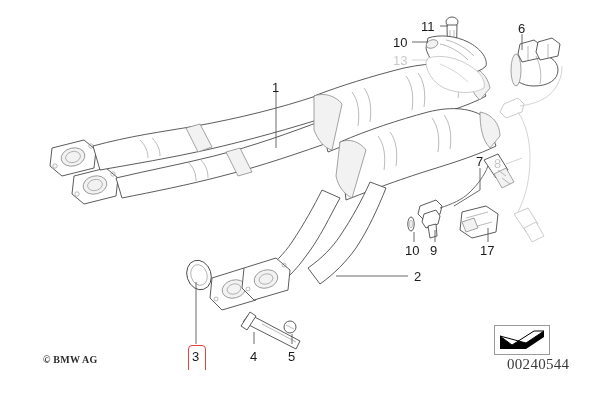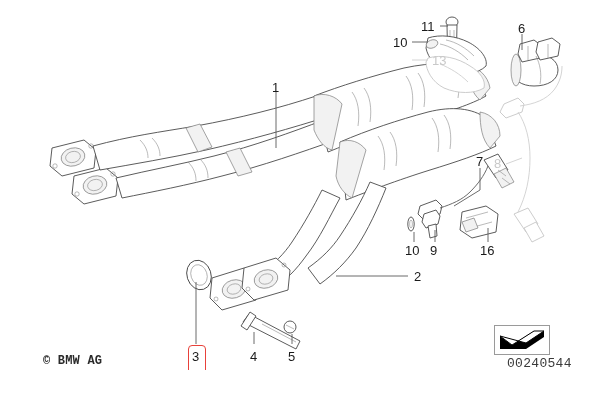--- a/index.html
+++ b/index.html
@@ -46,33 +46,33 @@
     white-space: nowrap;
     letter-spacing: 0px;
   }
   .callout.dim {
     color: #c9c9c9;
   }
   #copyright {
     position: absolute;
     left: 43px;
     top: 354px;
-    font-family: Liberation Mono, monospace;
+    font-family: Liberation Serif, serif;
     font-weight: bold;
-    font-size: 12px;
+    font-size: 10px;
     color: #2b2b2b;
     letter-spacing: 0.2px;
     white-space: nowrap;
   }
   #diagram-id {
     position: absolute;
     left: 507px;
     top: 356px;
-    font-family: Liberation Mono, monospace;
-    font-size: 13px;
+    font-family: Liberation Serif, serif;
+    font-size: 15px;
     color: #3a3a3a;
     letter-spacing: 0.3px;
     white-space: nowrap;
   }
   #orientation-box {
     position: absolute;
     left: 494px;
     top: 325px;
     width: 56px;
     height: 30px;
@@ -300,22 +300,22 @@
     <div class="callout" style="left:192px; top:350px;">3</div>
     <div class="callout" style="left:250px; top:350px;">4</div>
     <div class="callout" style="left:288px; top:350px;">5</div>
     <div class="callout" style="left:518px; top:22px;">6</div>
     <div class="callout" style="left:476px; top:155px;">7</div>
     <div class="callout dim" style="left:494px; top:157px;">8</div>
     <div class="callout" style="left:430px; top:244px;">9</div>
     <div class="callout" style="left:405px; top:244px;">10</div>
     <div class="callout" style="left:421px; top:20px;">11</div>
     <div class="callout" style="left:393px; top:36px;">10</div>
-    <div class="callout dim" style="left:393px; top:54px;margin-left:39px;">13</div>
-    <div class="callout" style="left:480px; top:244px;">16</div>
+    <div class="callout dim" style="left:393px; top:54px;">13</div>
+    <div class="callout" style="left:480px; top:244px;">17</div>
 
     <div id="selection-highlight"></div>
 
     <div id="copyright">© BMW AG</div>
     <div id="diagram-id">00240544</div>
   </div>
 
   <div id="caption-bar">
     
   </div>

